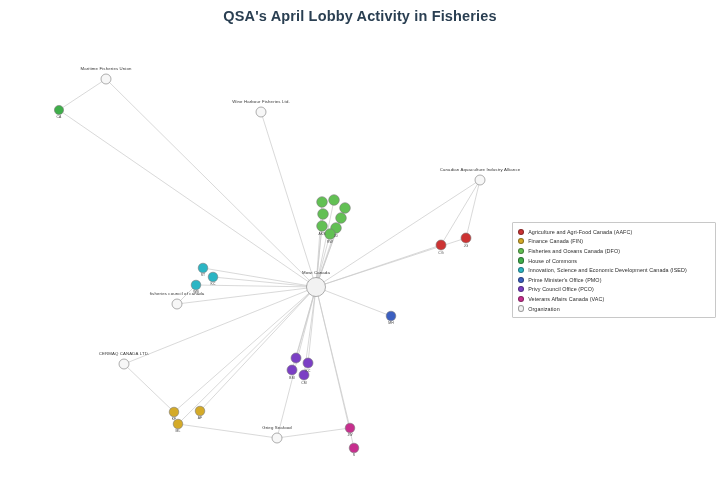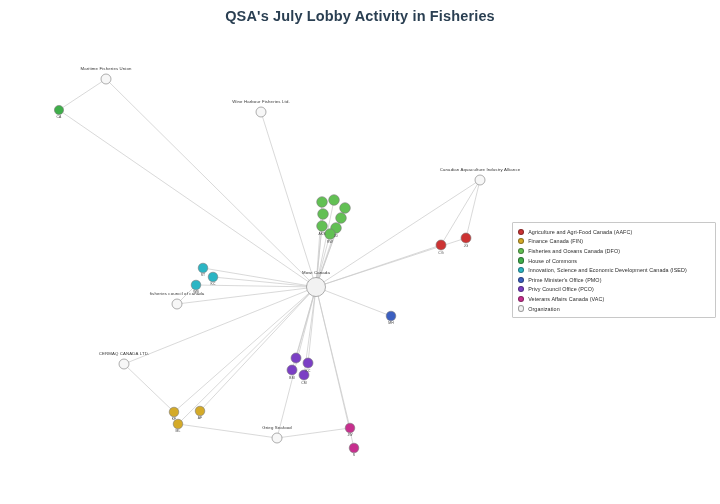--- a/index.html
+++ b/index.html
@@ -76,21 +76,21 @@
   .legend-text {
     font-size: 5.4px;
     color: #2b2b2b;
     white-space: nowrap;
     letter-spacing: 0.08px;
   }
 </style>
 </head>
 <body>
 
-<div id="chart-title">QSA's July Lobby Activity in Fisheries</div>
+<div id="chart-title">QSA's April Lobby Activity in Fisheries</div>
 
 <svg id="graph-canvas" viewBox="0 0 720 504">
     <g>
       <line x1="106" y1="79" x2="59" y2="110" stroke="#c9c9c9" stroke-width="0.7"></line>
       <line x1="106" y1="79" x2="316" y2="287" stroke="#c9c9c9" stroke-width="0.7"></line>
       <line x1="261" y1="112" x2="316" y2="287" stroke="#c9c9c9" stroke-width="0.7"></line>
       <line x1="480" y1="180" x2="441" y2="245" stroke="#c9c9c9" stroke-width="0.7"></line>
       <line x1="480" y1="180" x2="466" y2="238" stroke="#c9c9c9" stroke-width="0.7"></line>
       <line x1="480" y1="180" x2="316" y2="287" stroke="#c9c9c9" stroke-width="0.7"></line>
       <line x1="177" y1="304" x2="196" y2="285" stroke="#c9c9c9" stroke-width="0.7"></line>

